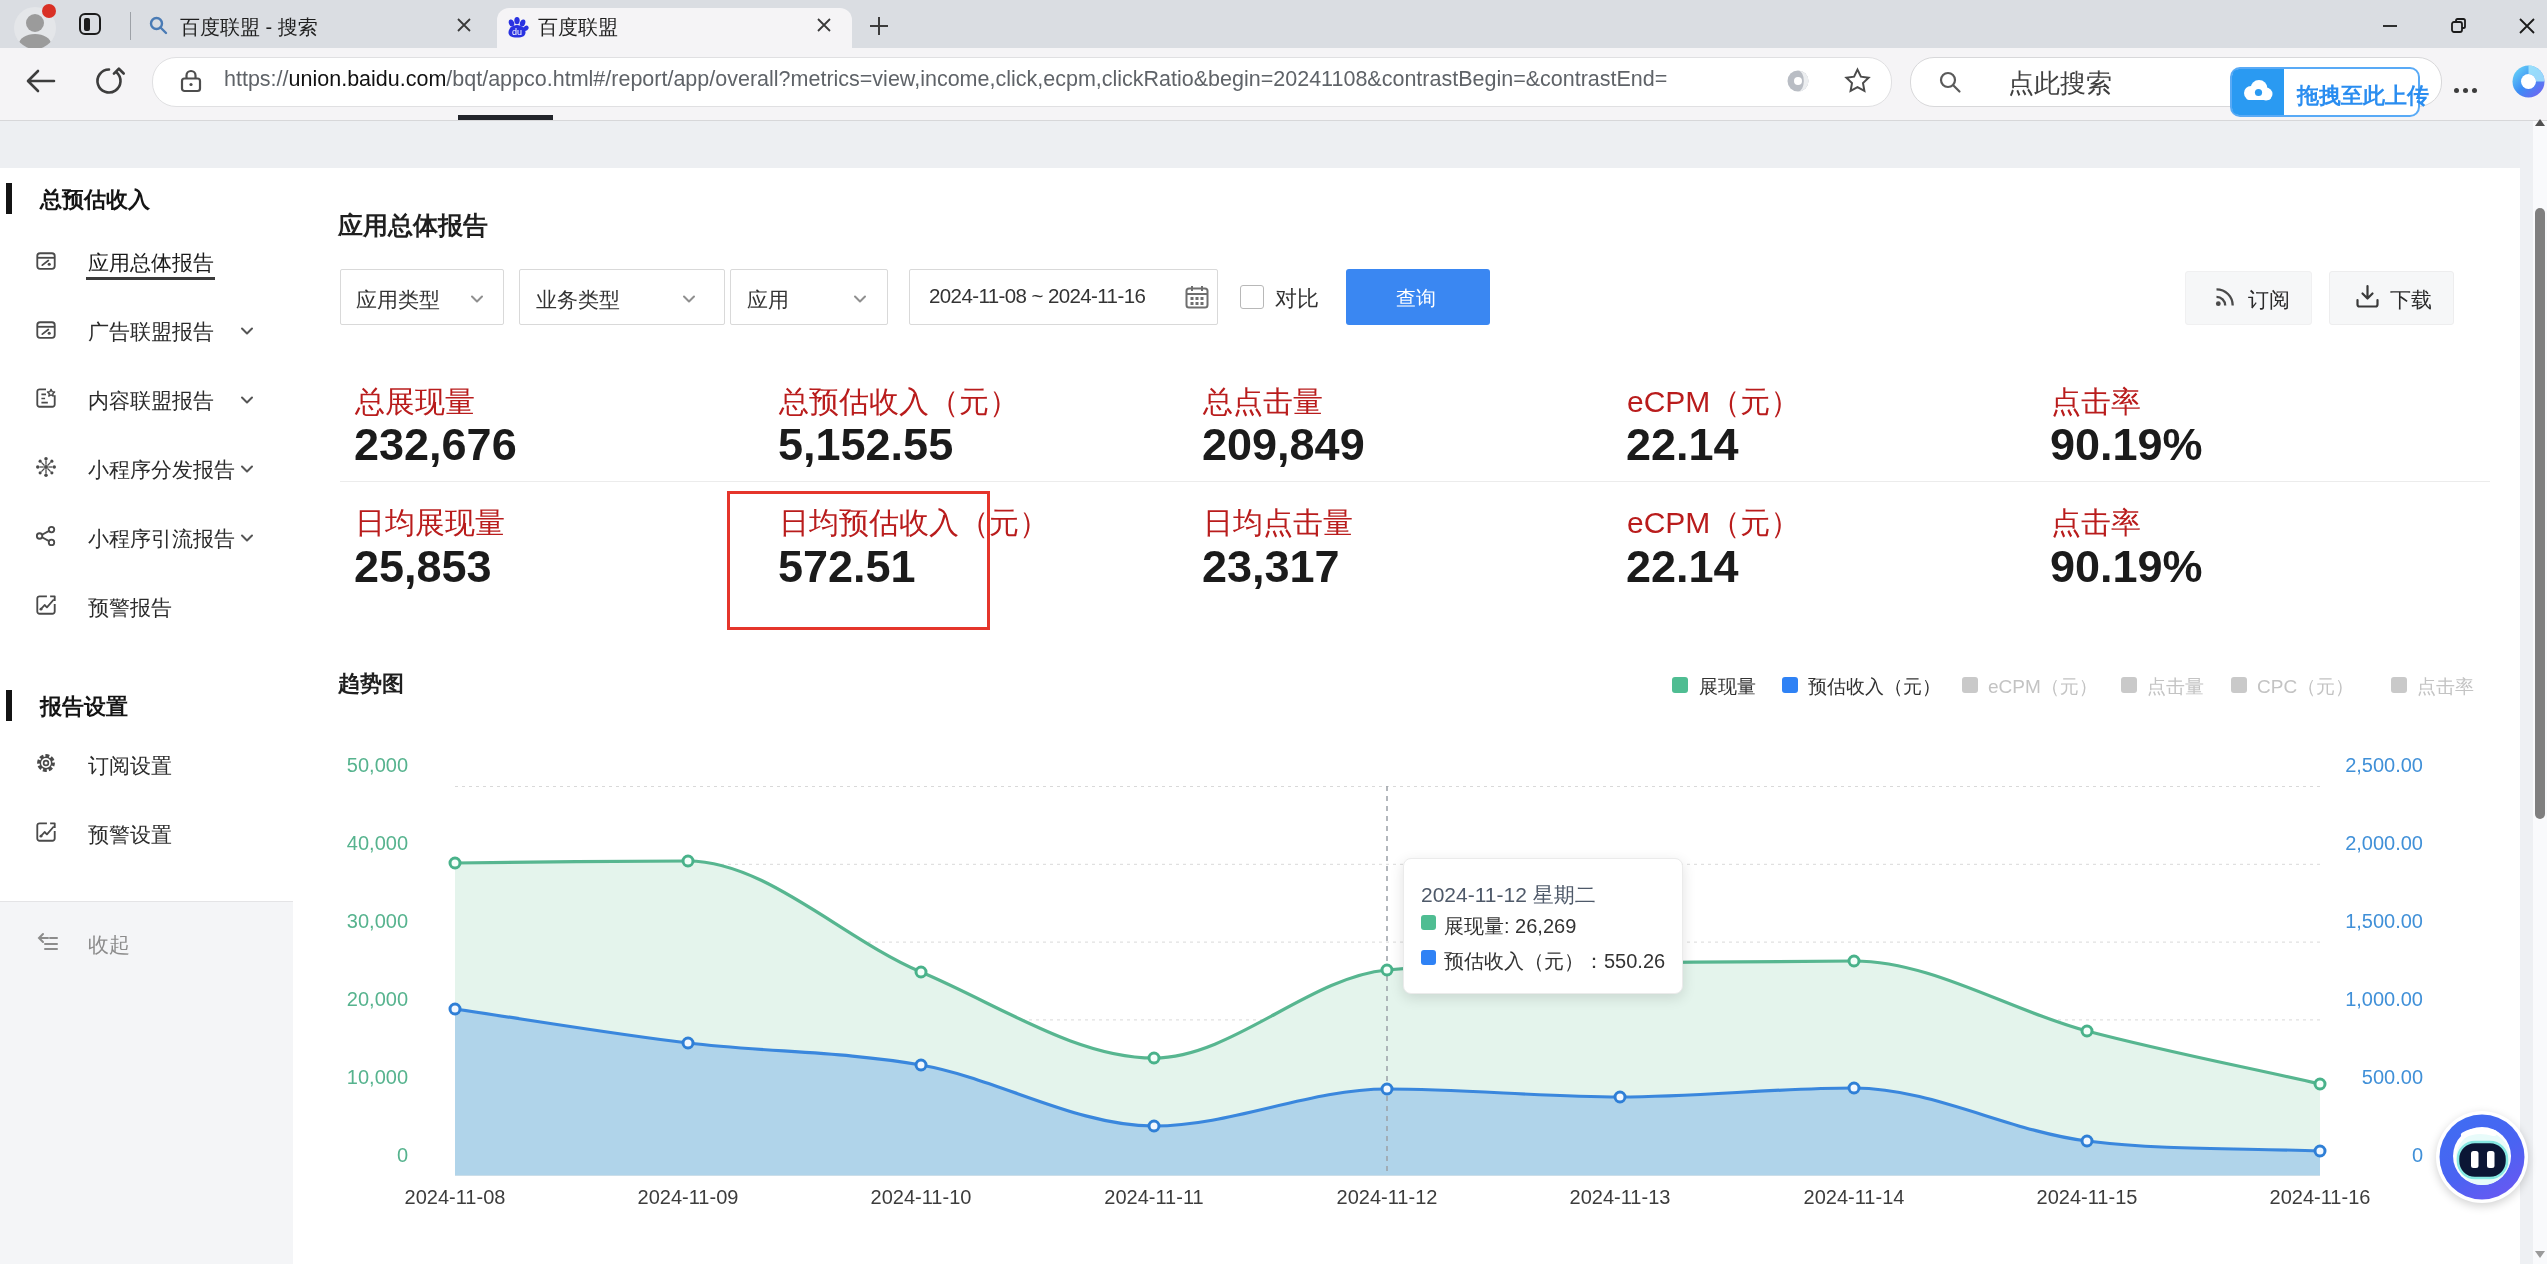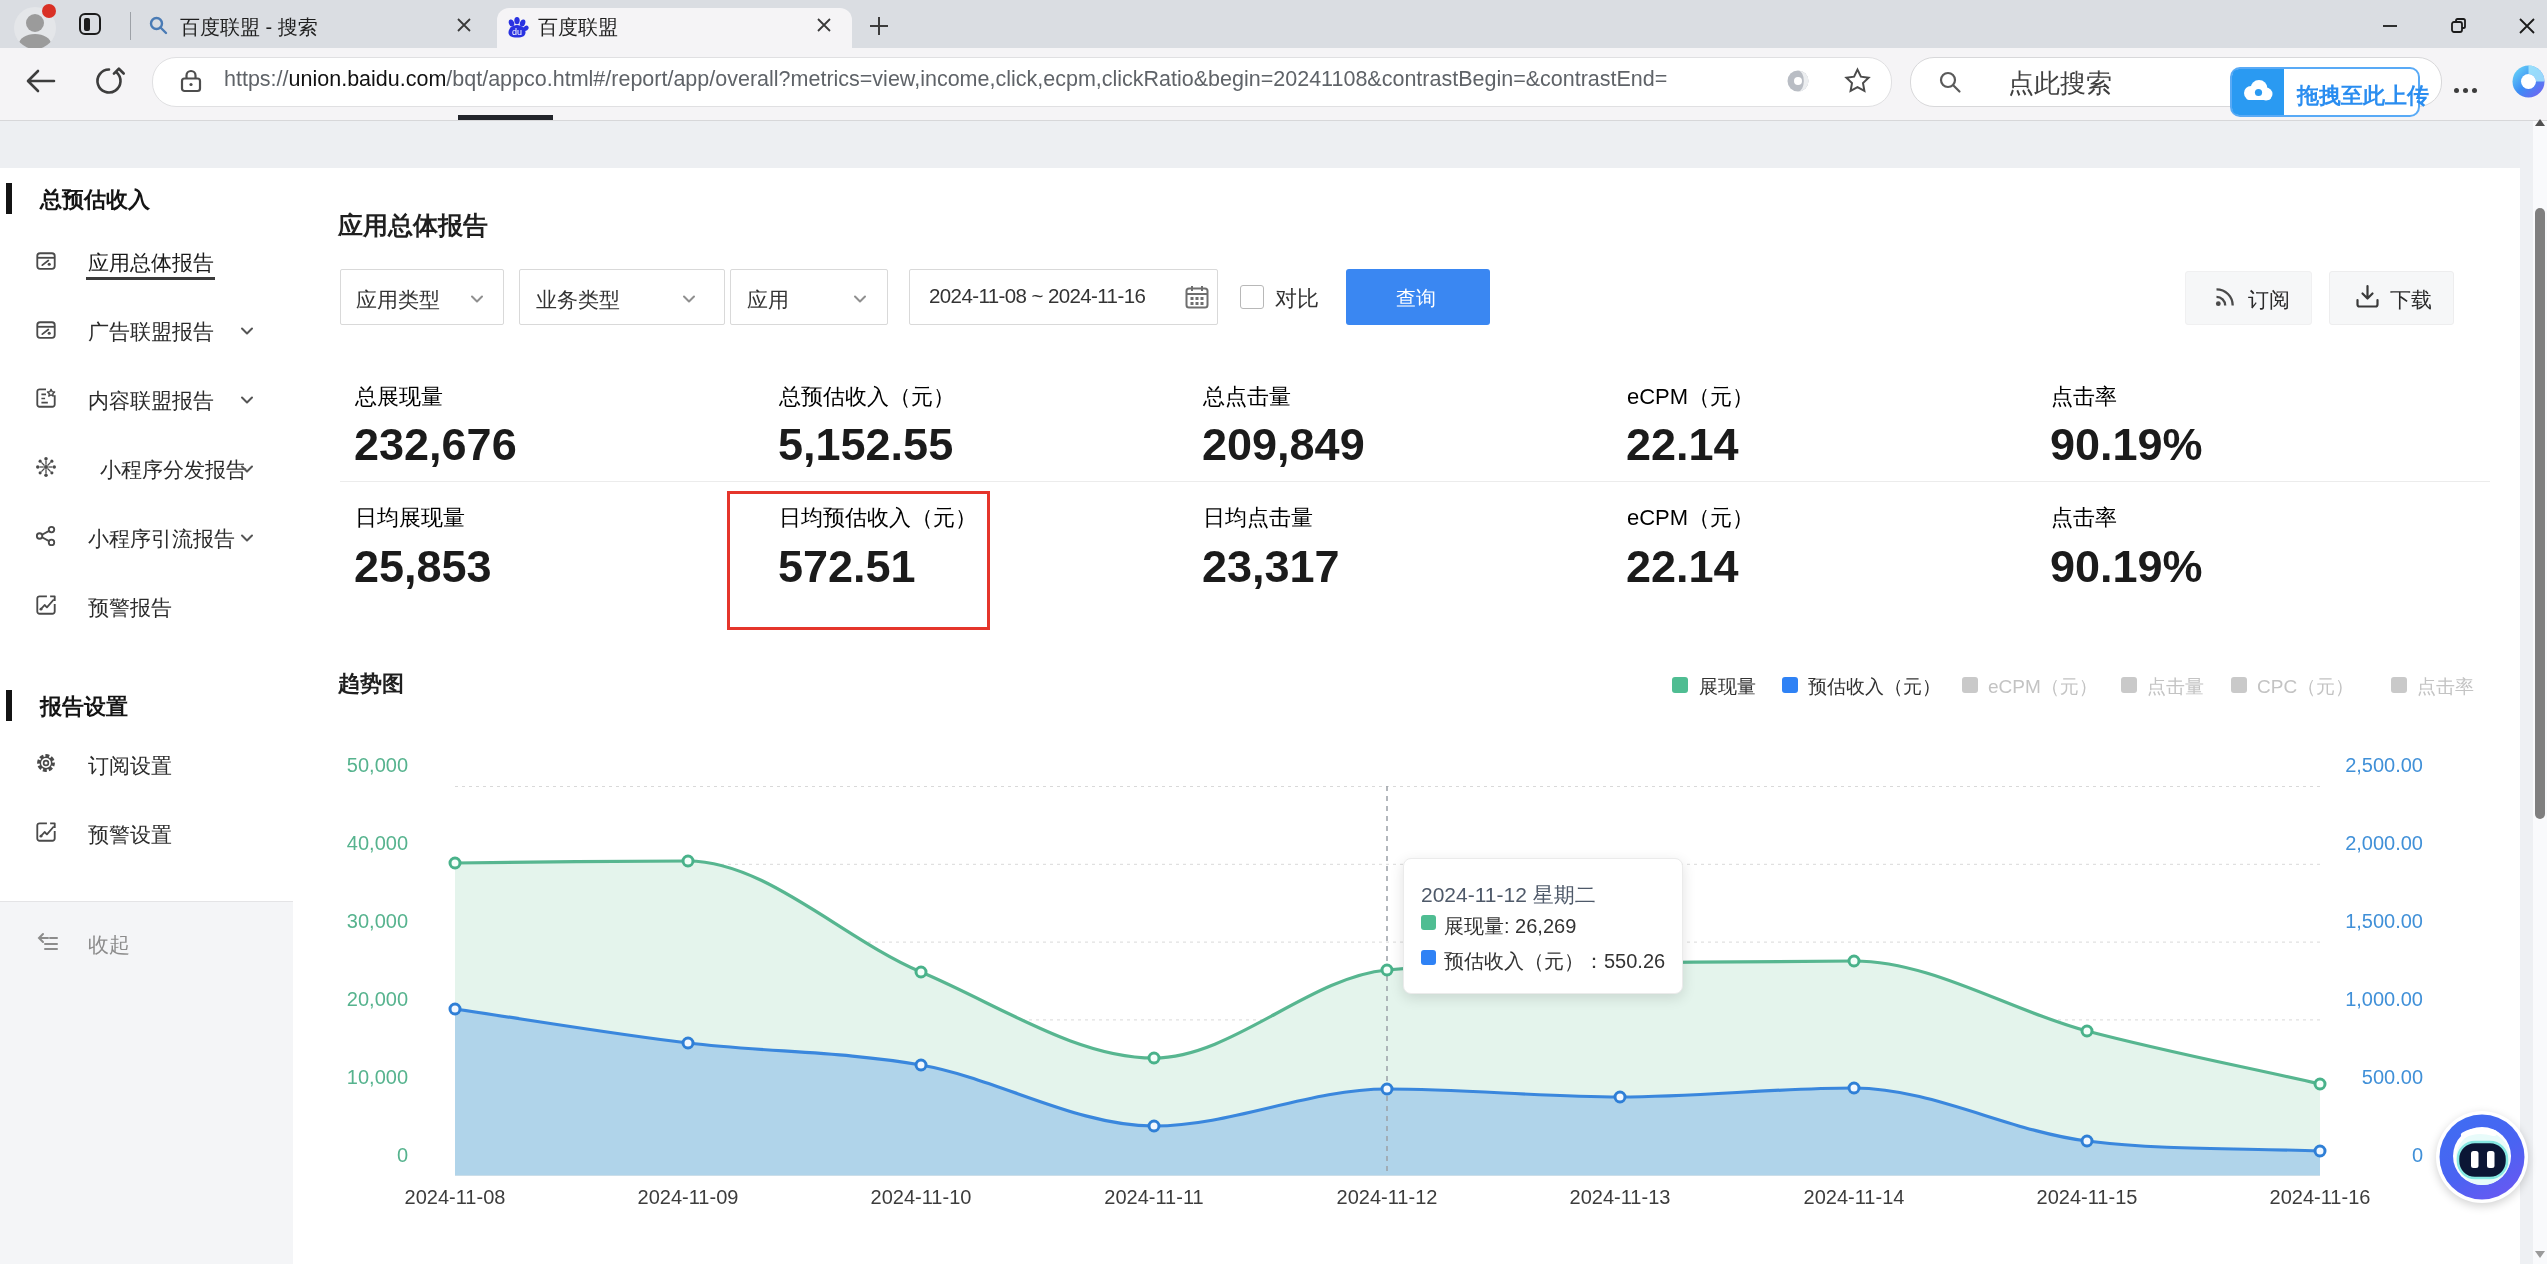--- a/index.html
+++ b/index.html
@@ -21,21 +21,21 @@
   #gutter{left:2520px;top:121px;width:13px;height:1143px;background:#eef0f3;}
   #sbar{left:2533px;top:121px;width:14px;height:1143px;background:#f9fafc;}
   .mitem{position:absolute;left:88px;font-size:21px;color:#2b2b2b;white-space:nowrap;}
   .secbar{position:absolute;left:6px;width:6px;height:31px;background:#141414;}
   .sechead{position:absolute;left:40px;font-size:22px;color:#141414;font-weight:700;white-space:nowrap;}
   .sicon{position:absolute;left:35px;width:22px;height:22px;}
   .chev{position:absolute;width:14px;height:14px;}
   
   .selbox{position:absolute;top:269px;height:56px;background:#fff;border:1px solid #d9d9d9;border-radius:2px;box-sizing:border-box;}
   .seltxt{position:absolute;top:286px;font-size:21px;color:#333;}
-  .statlab{position:absolute;font-size:22px;color:#000000;white-space:nowrap;}
+  .statlab{position:absolute;font-size:30px;color:#b91c1c;white-space:nowrap;}
   .statval{position:absolute;font-size:45px;font-weight:700;color:#1b1b1b;white-space:nowrap;}
   .legtxt{position:absolute;top:674px;font-size:19px;white-space:nowrap;}
   .legsq{position:absolute;top:677px;width:16px;height:16px;border-radius:3px;}
 </style>
 </head>
 <body>
 <div id="page">
 
 <div class="abs" id="titlebar"></div>
 
@@ -206,21 +206,21 @@
         <line x1="12" y1="5" x2="12" y2="9.5"></line>
         <line x1="12" y1="14.5" x2="12" y2="19"></line>
         <line x1="5" y1="12" x2="9.5" y2="12"></line>
         <line x1="14.5" y1="12" x2="19" y2="12"></line>
         <line x1="7" y1="7" x2="10.3" y2="10.3"></line>
         <line x1="13.7" y1="10.3" x2="17" y2="7"></line>
         <line x1="7" y1="17" x2="10.3" y2="13.7"></line>
         <line x1="13.7" y1="13.7" x2="17" y2="17"></line>
       </g>
     </svg>
-<div class="mitem" style="top:456px;margin-left:12px;">小程序分发报告</div>
+<div class="mitem" style="top:456px;">小程序分发报告</div>
 <svg class="chev" style="left:240px;top:462px;" viewBox="0 0 14 14">
       <path d="M2 4.5 L7 9.5 L12 4.5" fill="none" stroke="#555" stroke-width="2" stroke-linecap="round" stroke-linejoin="round"></path>
     </svg>
 
 <svg class="sicon" style="top:525px;" viewBox="0 0 24 24">
       <g fill="none" stroke="#4a4a4a" stroke-width="2">
         <circle cx="5" cy="12" r="3"></circle>
         <circle cx="18" cy="5" r="3"></circle>
         <circle cx="18" cy="19" r="3"></circle>
         <line x1="7.6" y1="10.6" x2="15.4" y2="6.4"></line>

